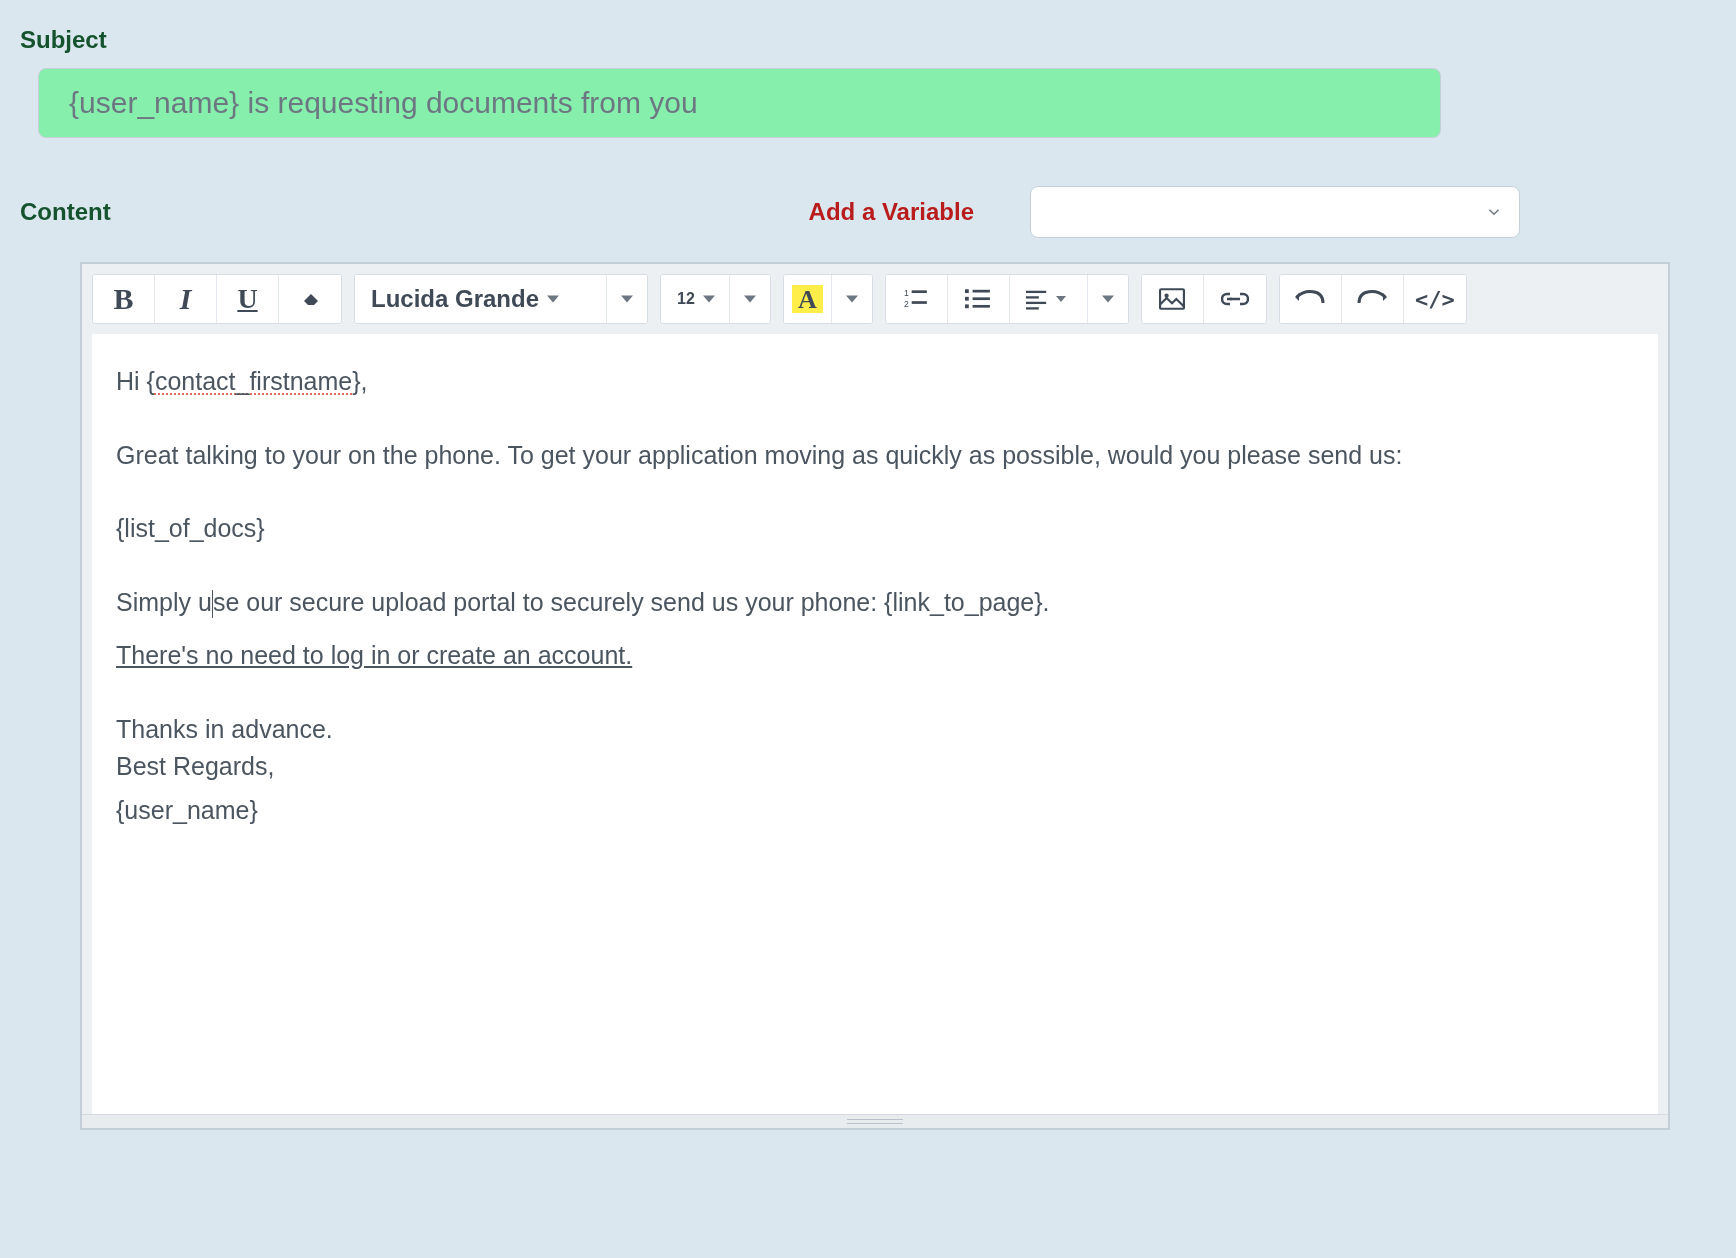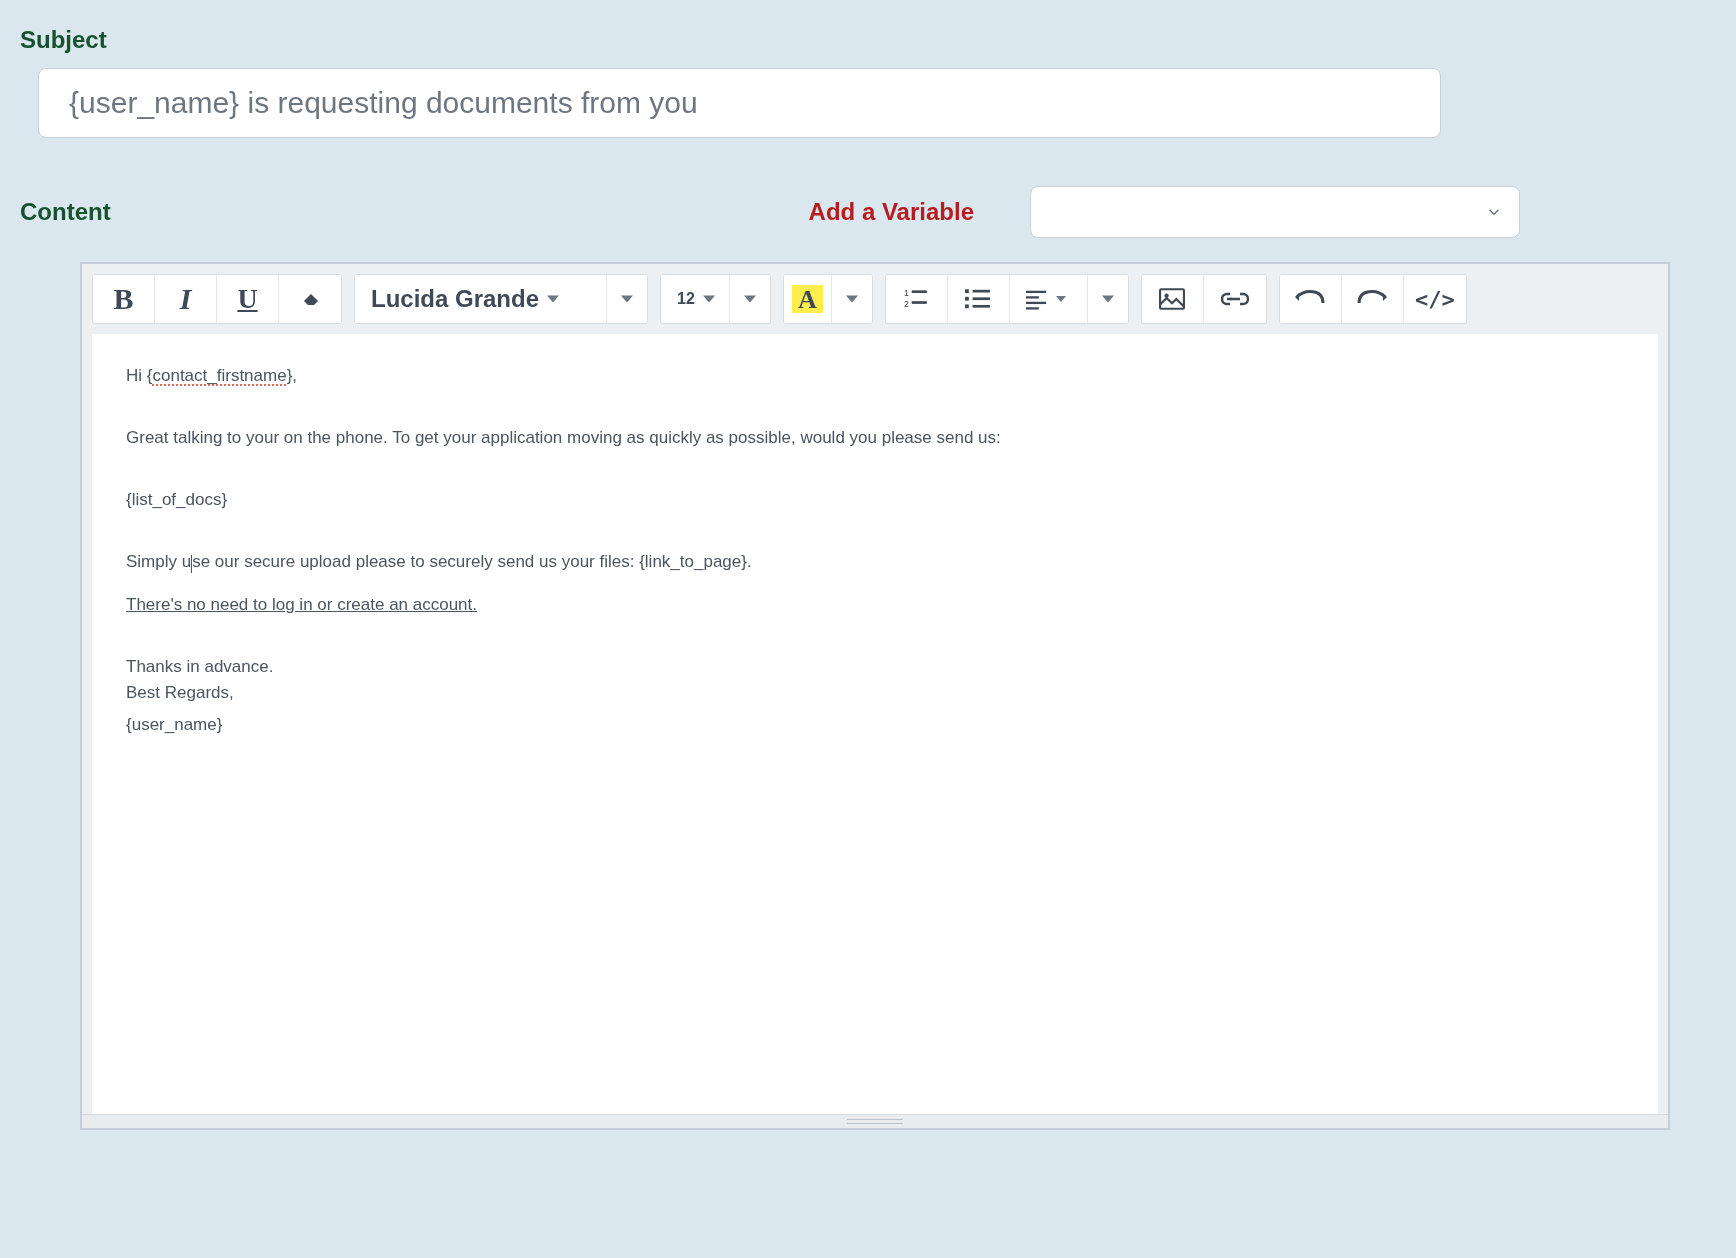--- a/index.html
+++ b/index.html
@@ -19,21 +19,21 @@
     font-size: 24px;
     font-weight: 600;
     color: #14532d;
     margin: 0 0 14px 0;
   }
   .subject-input {
     width: 1403px;
     height: 70px;
     border: 1px solid #c7d0d9;
     border-radius: 8px;
-    background: #ffffff;
+    background: #86efac;
     font-size: 30px;
     color: #6d7782;
     padding: 0 30px;
     outline: none;
     margin-left: 18px;
   }
   .content-row {
     display: flex;
     align-items: center;
     margin-top: 48px;
@@ -114,22 +114,22 @@
     font-size: 26px;
     background: #ffed4a;
     padding: 2px 6px 0 6px;
     line-height: 1;
     display:inline-block;
   }
   .editor-body {
     background: #fff;
     margin: 0 10px 0 10px;
     min-height: 780px;
-    padding: 30px 34px;
-    font-size: 17px;
+    padding: 30px 24px;
+    font-size: 25px;
     color: #4b5560;
     line-height: 1.42;
     overflow-wrap: break-word;
   }
   .editor-body p { margin: 0 0 18px 0; }
   .editor-body .spaced { margin-bottom: 38px; }
   .spellmark {
     text-decoration: underline dotted #e06a5a;
     text-decoration-thickness: 2px;
     text-underline-offset: 3px;
@@ -312,21 +312,21 @@
 
     </div>
 
     <div class="editor-body" contenteditable="true" style="">
       <p class="spaced">
         <span>Hi {</span><span class="spellmark">contact_firstname</span><span>},</span>
       </p>
       <p class="spaced">Great talking to your on the phone. To get your application moving as quickly as possible, would you please send us:</p>
       <p class="spaced">{list_of_docs}</p>
       <p>
-        <span>Simply u</span><span class="cursor-caret"></span><span>se our secure upload please to securely send us your files: {link_to_page}.</span>
+        <span>Simply u</span><span class="cursor-caret"></span><span>se our secure upload portal to securely send us your phone: {link_to_page}.</span>
       </p>
       <p class="spaced" style="margin-top:18px;text-decoration:underline;">There's no need to log in or create an account.</p>
       <p style="margin-bottom:2px;">Thanks in advance.</p>
       <p style="margin-bottom:8px;">Best Regards,</p>
       <p>{user_name}</p>
     </div>
 
     <div class="resize-handle">
       <div class="grip"></div>
     </div>

